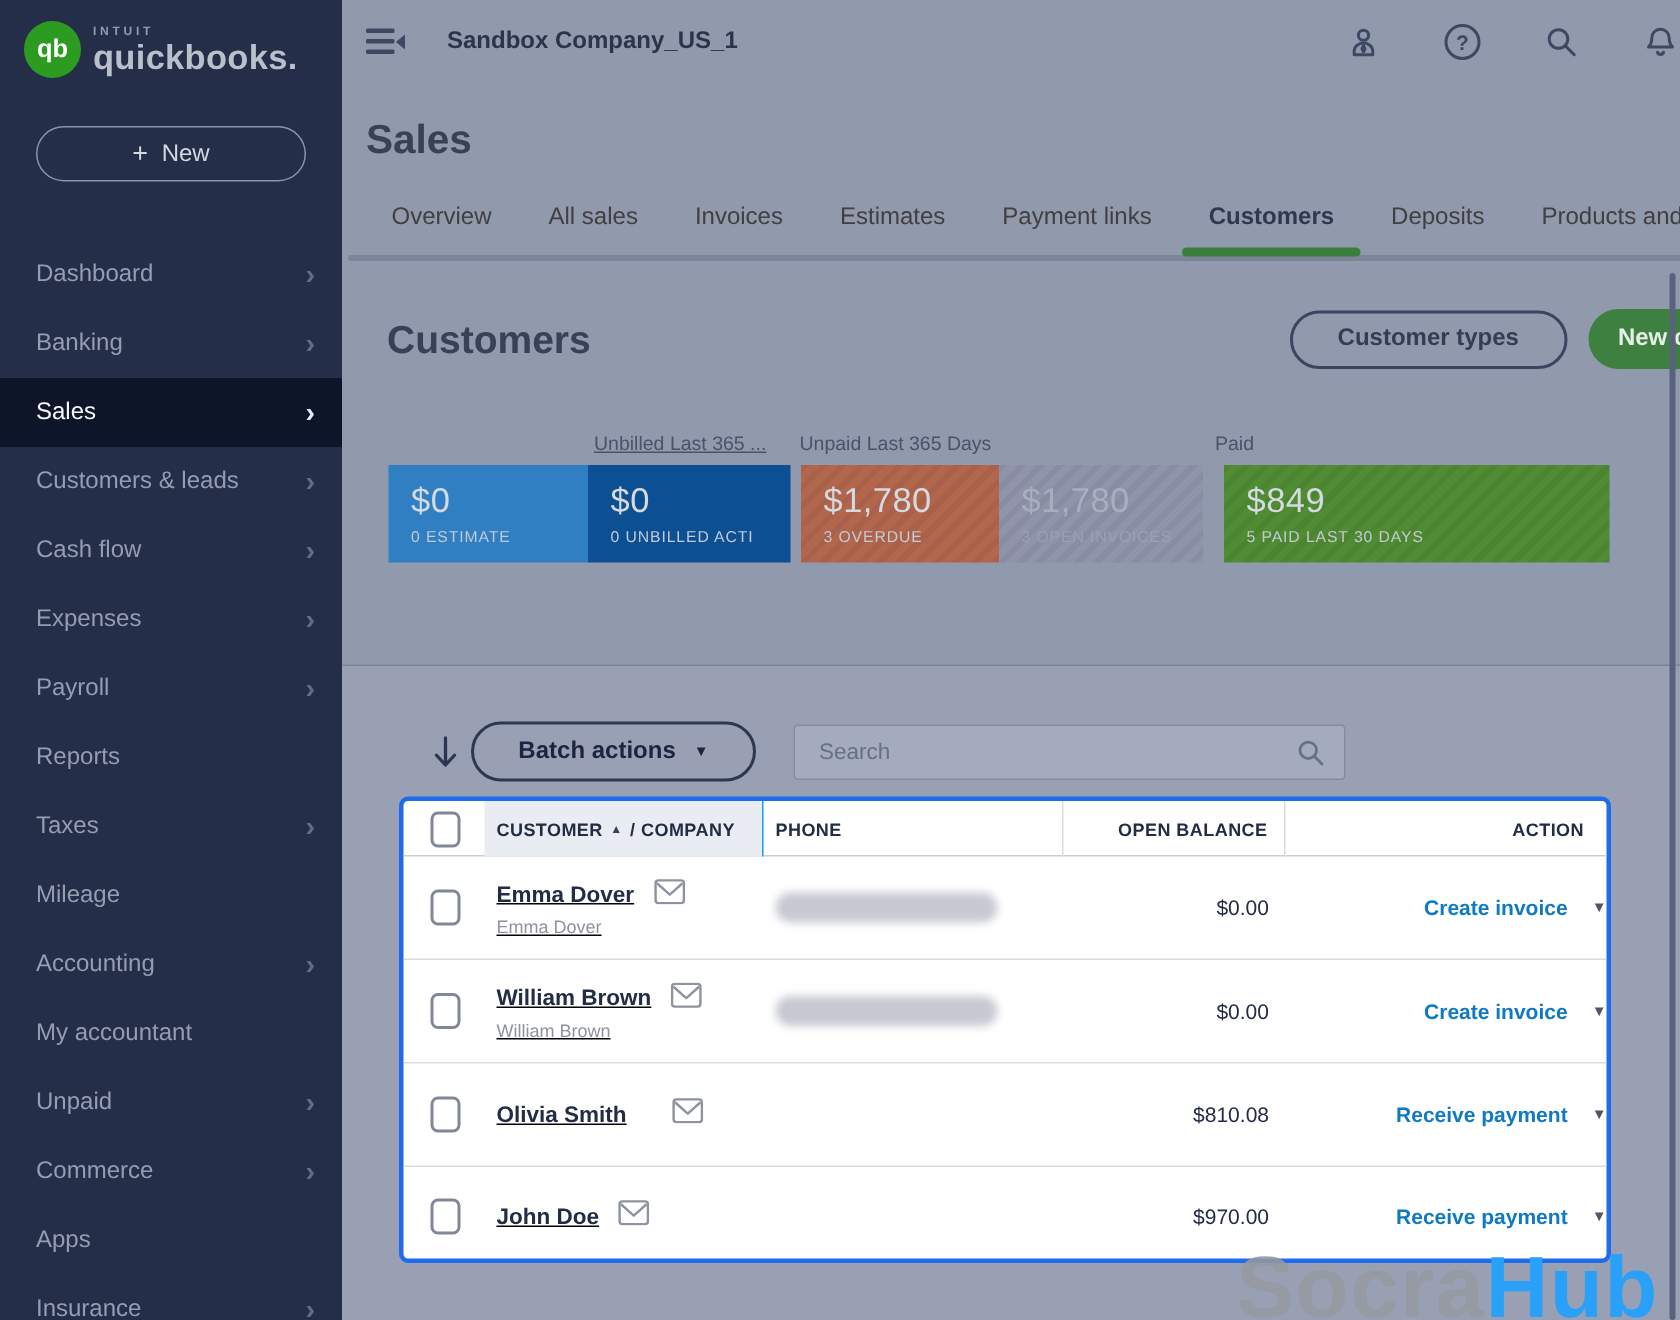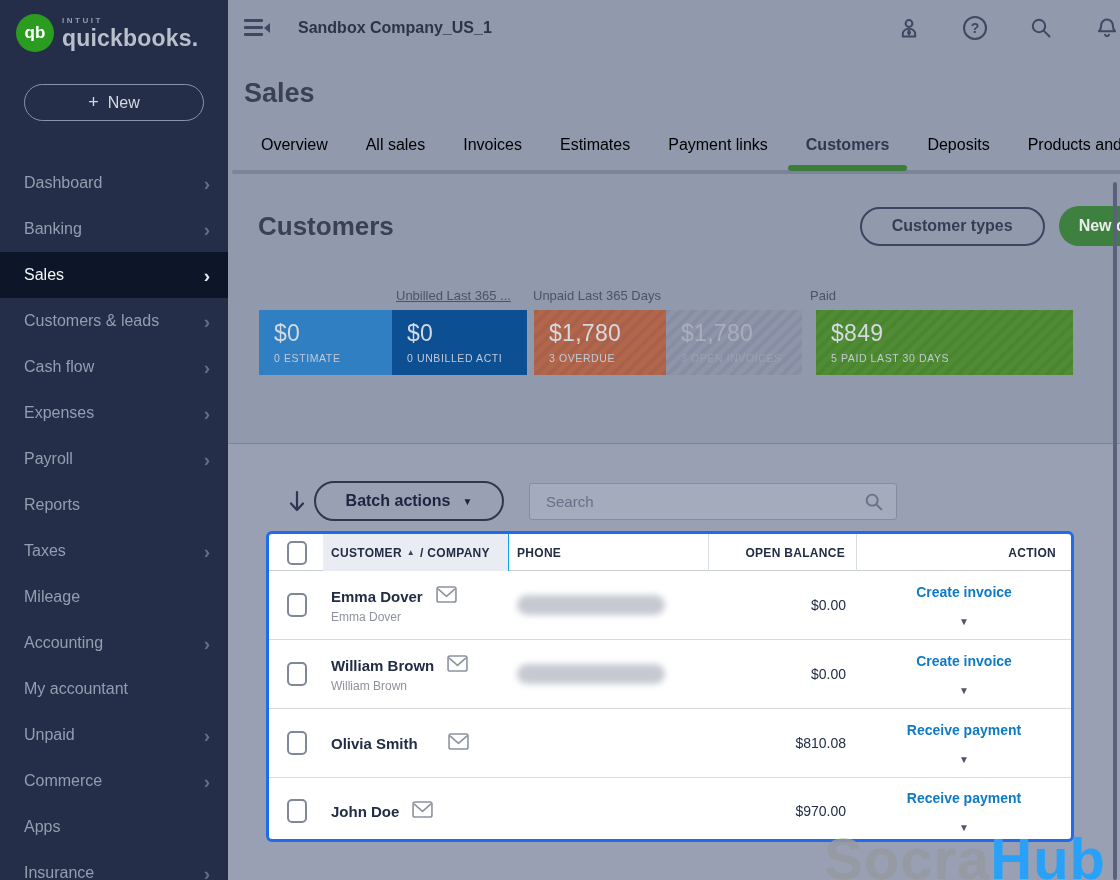--- a/index.html
+++ b/index.html
@@ -43,21 +43,21 @@
   .avatar { width:32px; height:32px; margin-left:42px; border-radius:50%; background:#1b77d2; color:#fff;
             font-size:15px; font-weight:bold; display:flex; align-items:center; justify-content:center; cursor:pointer; }
 
   .page-title { position:absolute; left:20px; top:78px; font-size:27px; font-weight:600; color:#3a4154; }
 
   
   .tabs { position:absolute; left:0; right:0; top:132px; height:46px; display:flex; align-items:flex-start;
           padding-left:37px; gap:38px; white-space:nowrap; }
   .tabs::before { content:""; position:absolute; left:8px; right:20px; bottom:4px; height:4px;
                   background:#7c8499; border-radius:2px; }
-  .tab { position:relative; font-size:16px; color:#000000; padding:4px 0 20px; cursor:pointer; }
+  .tab { position:relative; font-size:16px; color:#404040; padding:4px 0 20px; cursor:pointer; }
   .tab.active { color:#2e3950; font-weight:bold; }
   .tab.active::after { content:""; position:absolute; left:-18px; right:-18px; bottom:3px; height:6px;
                        background:#3b7e3c; border-radius:3px; }
 
   
   .content { position:absolute; left:0; right:0; top:178px; bottom:0; background:#9199ad; }
   .cust-head { display:flex; align-items:center; margin:28px 34px 0 34px; }
   .cust-title { font-size:26px; font-weight:600; color:#3a4156; }
   .btn-outline { margin-left:auto; height:39px; padding:0 30px; border:2px solid #3b4560; border-radius:21px;
                  background:transparent; color:#343d54; font-size:16px; font-weight:600; cursor:pointer; }
@@ -113,28 +113,28 @@
   .thead { height:37px; border-bottom:1px solid #c9cdd5; font-size:12px; font-weight:bold; color:#222c44; letter-spacing:.3px; }
   .thead .cell { height:37px; display:flex; align-items:center; }
   .th-cust { background:#e9ecf2; padding-left:8px; border-right:1px solid #0ea5e9; gap:5px; }
   .th-phone { padding-left:8px; border-right:1px solid #d9dce2; }
   .th-bal { justify-content:flex-end; padding-right:11px; border-right:1px solid #d9dce2; }
   .th-act { justify-content:flex-end; padding-right:15px; }
   .sort { font-size:8px; color:#39435c; }
   .cbx { width:20px; height:24px; border:2px solid #7f8798; border-radius:5px; background:#fff; margin-left:18px; cursor:pointer; }
   .row { height:69px; border-bottom:1px solid #d8dbe2; }
   .row:last-child { border-bottom:none; height:66px; }
-  .name-cell { padding-left:8px; }
+  .name-cell { padding-left:8px;text-decoration:underline; }
   .name-line { display:flex; align-items:center; gap:13px; }
   .cust-name { font-size:15px; font-weight:bold; color:#222c44; white-space:nowrap; }
   .env svg { stroke:#8d939f; fill:none; stroke-width:1.7; stroke-linejoin:round; }
   .cust-company { font-size:12px; color:#8d929e; margin-top:3px; }
   .phone-blur { width:148px; height:20px; background:#c6c9d1; border-radius:10px; filter:blur(3px); margin-left:8px; }
   .bal-cell { text-align:right; padding-right:11px; font-size:14px; color:#222c44; }
-  .act-cell { display:flex; align-items:center; justify-content:flex-end; gap:16px; padding-right:0;flex-direction:column; }
+  .act-cell { display:flex; align-items:center; justify-content:flex-end; gap:16px; padding-right:0; }
   .act-link { font-size:14px; font-weight:bold; color:#0f7ac4; cursor:pointer; white-space:nowrap; }
   .act-caret { font-size:10px; color:#4f5668; cursor:pointer; }
 
   
   .v-scroll { position:absolute; right:3px; top:182px; width:4px; height:698px; background:#59627a; border-radius:2px; z-index:8; }
   .watermark { position:absolute; right:14px; bottom:-12px; font-size:58px; font-weight:bold; letter-spacing:1px;
                z-index:40; pointer-events:none; }
   .watermark .g { color:rgba(148,153,161,.88); }
   .watermark .b { color:#2aa1f8; }
 </style>

